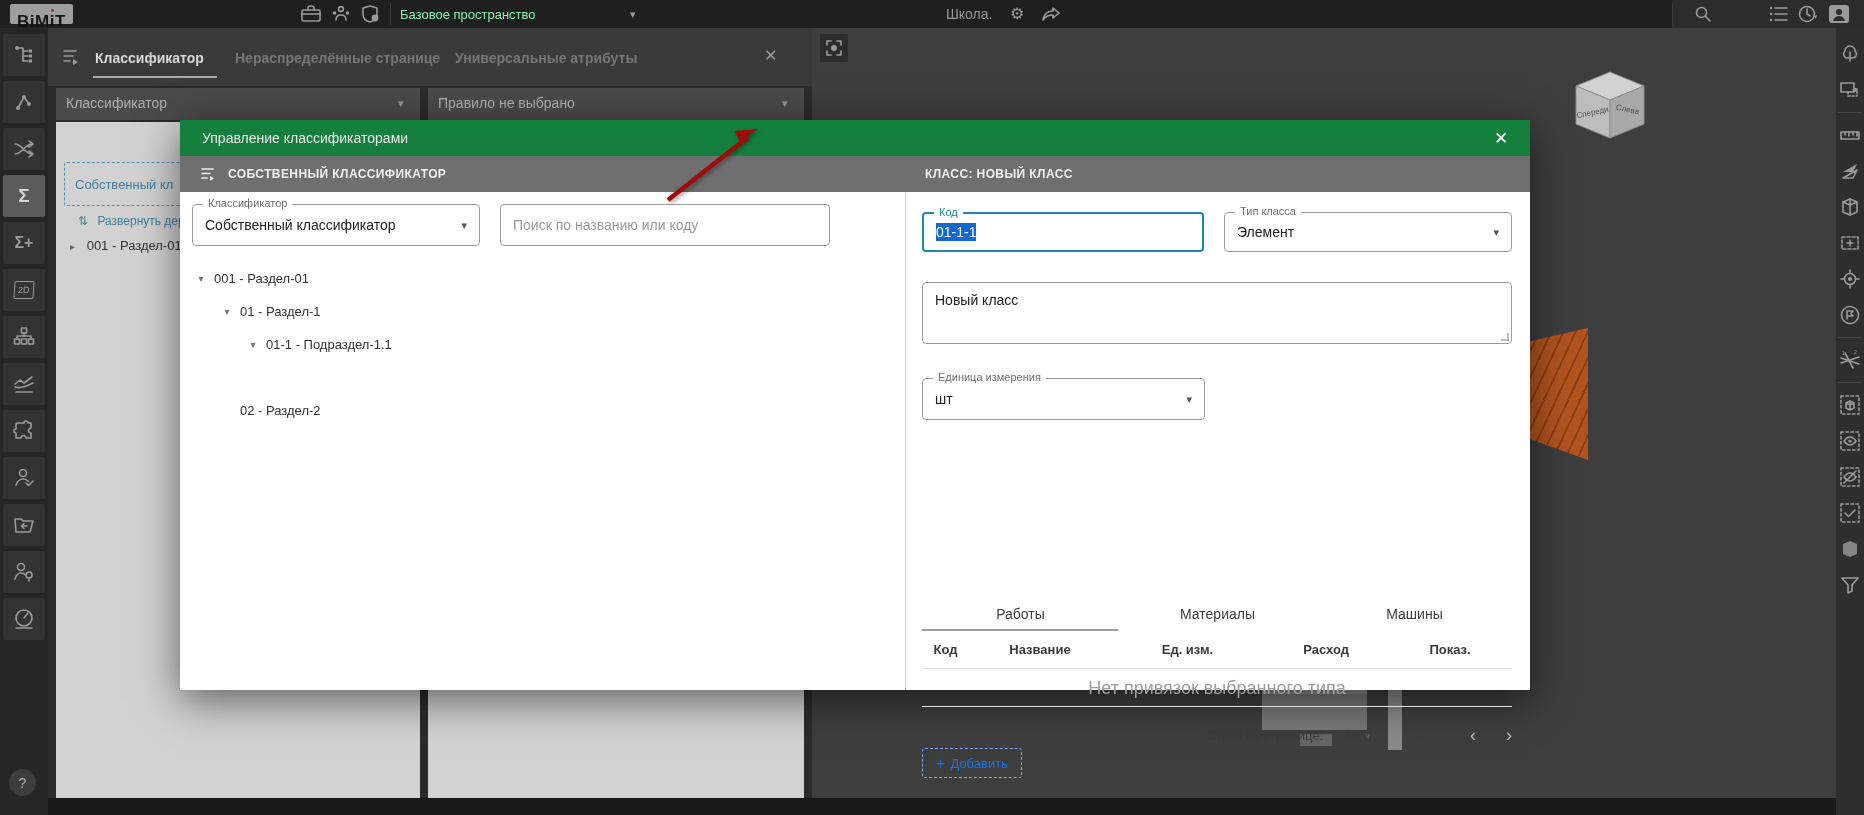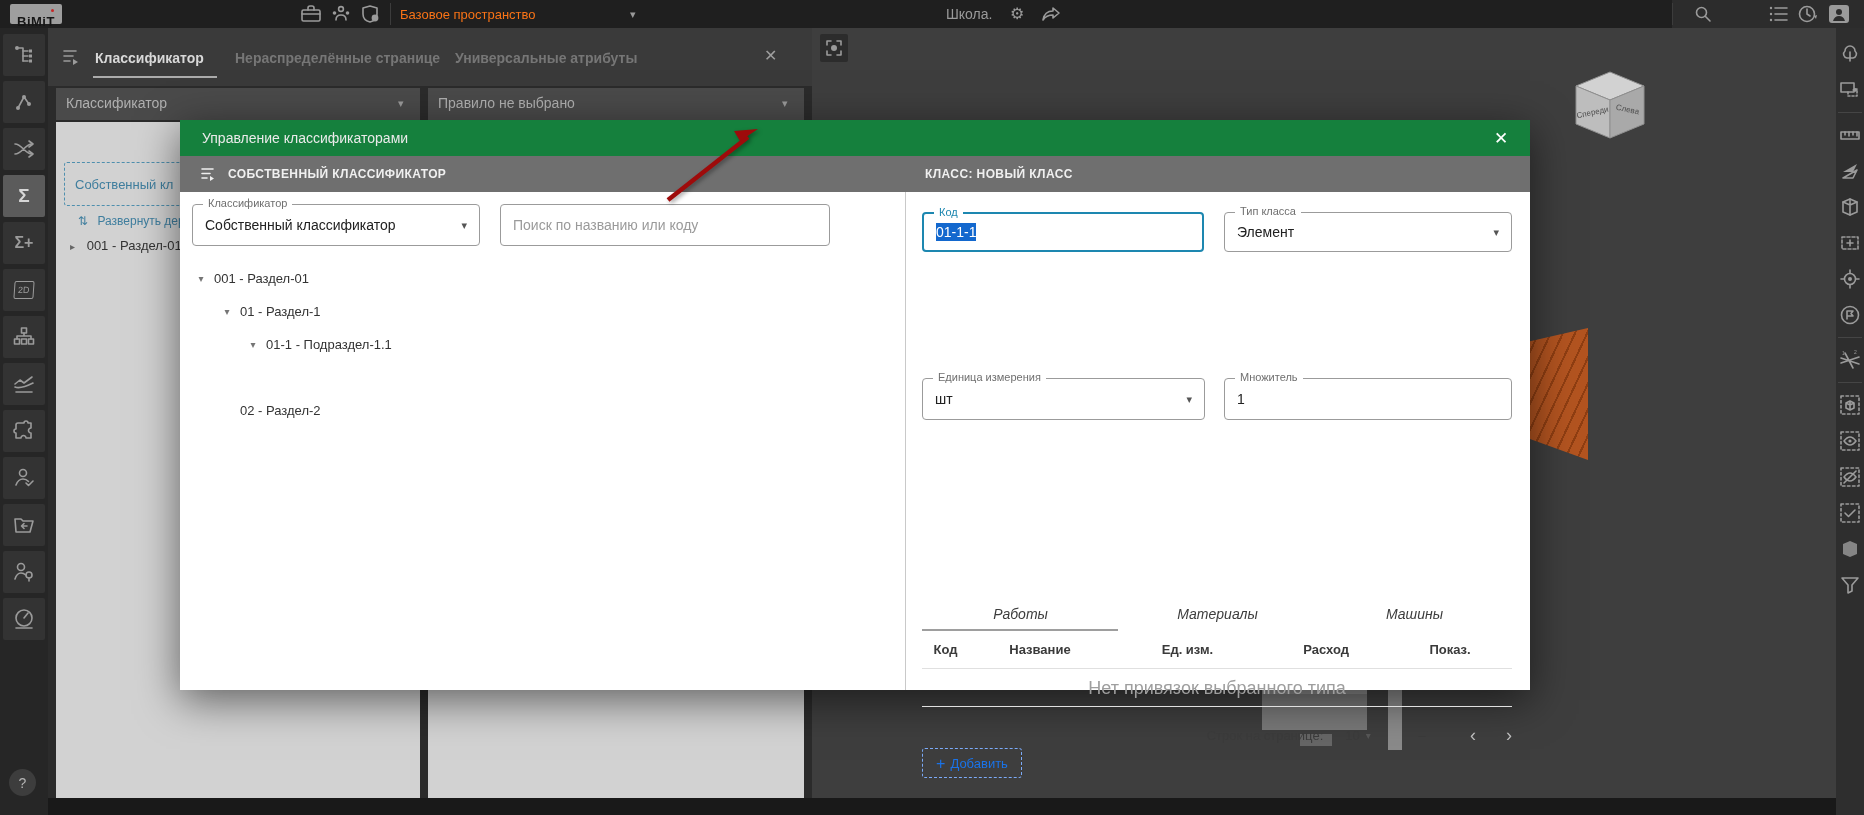--- a/index.html
+++ b/index.html
@@ -4,25 +4,25 @@
 <style>
   * { margin:0; padding:0; box-sizing:border-box; }
   html,body { background:#ffffff; }
   body { font-family:"Liberation Sans", sans-serif; }
   #root { position:relative; width:1864px; height:815px; background:#3e3e3e; overflow:hidden; }
 
   
   .topbar { position:absolute; left:0; top:0; width:1864px; height:28px; background:#1f1f1f; z-index:40; }
   .topbar-right-seg { position:absolute; left:1672px; top:0; width:192px; height:28px; background:#2c2c2c; }
   .logo { position:absolute; left:10px; top:4px; height:19px; padding:10px 7px; background:#9e9e9e; border-radius:2px;
-          color:#161616; font-weight:bold; font-size:13px; line-height:15px; letter-spacing:.5px; }
+          color:#161616; font-weight:bold; font-size:17px; line-height:15px; letter-spacing:.5px; }
   .logo-dot { position:absolute; left:41px; top:5px; width:3px; height:3px; background:#c62828; border-radius:50%; }
   .tb-ic { position:absolute; top:4px; width:22px; height:20px; }
   .tb-divider { position:absolute; top:3px; width:1px; height:22px; background:#3c3c3c; }
-  .tb-text { position:absolute; top:7px; font-size:13px; color:#f97316; }
+  .tb-text { position:absolute; top:7px; font-size:13px; color:#86efac; }
   .tb-chev { position:absolute; top:8px; font-size:11px; color:#9a9a9a; }
   .tb-title { position:absolute; top:6px; font-size:14px; color:#9a9a9a; }
   .tb-glyph { position:absolute; top:4px; font-size:16px; color:#9a9a9a; }
 
   
   .left-toolbar { position:absolute; left:0; top:28px; width:48px; height:787px; background:#262626; z-index:30; }
   .lt-btn { position:absolute; left:3px; width:42px; height:42px; background:#333333; border-radius:2px;
             display:flex; align-items:center; justify-content:center; color:#9b9b9b; }
   .lt-btn.active { background:#5b5b5b; color:#d6d6d6; }
   .lt-glyph { font-size:19px; font-weight:bold; }
@@ -89,21 +89,21 @@
                   padding:0 12px; color:#212121; background:transparent; font-family:"Liberation Sans",sans-serif; }
   .search-input::placeholder { color:#9a9a9a; }
   .ta-text { position:absolute; left:12px; top:9px; font-size:14px; color:#212121; }
   .ta-grip { position:absolute; right:2px; bottom:2px; width:8px; height:8px;
              border-right:2px solid #bbb; border-bottom:2px solid #bbb; transform:rotate(0deg); }
 
   .mtree-row { position:absolute; left:0; width:725px; height:33px; display:flex; align-items:center; font-size:13px; color:#333; }
   .mtree-row.selected { background:#e1e1e1; }
   .mtree-arrow { color:#757575; font-size:10px; width:26px; text-align:center; }
 
-  .link-tab { position:absolute; top:414px; width:197px; text-align:center; font-size:14px; color:#3c3c3c;font-style:italic; }
+  .link-tab { position:absolute; top:414px; width:197px; text-align:center; font-size:14px; color:#3c3c3c; }
   .link-tab-underline { position:absolute; left:742px; top:437px; width:196px; height:2px; background:#9e9e9e; }
   .thead { position:absolute; left:742px; top:450px; width:590px; display:flex; }
   .thead span { font-size:13px; font-weight:bold; color:#3a3a3a; text-align:center; }
   .tline { position:absolute; left:742px; width:590px; height:1px; background:#e0e0e0; }
   .empty-text { position:absolute; left:742px; top:486px; width:590px; text-align:center; font-size:18px; color:#9e9e9e; }
   .pag { position:absolute; left:742px; top:528px; width:590px; height:30px; display:flex; align-items:center;
          justify-content:flex-end; font-size:13px; color:#3a3a3a; }
   .pag .chev-sm { font-size:10px; color:#555; margin-left:6px; }
   .pag .dash { margin:0 0 0 48px; }
   .pag .pnav { color:#bdbdbd; font-size:18px; margin-left:44px; }
@@ -475,29 +475,29 @@
       <div class="ofield focused" style="left:742px;top:20px;width:282px;height:40px">
         <span class="ofield-label">Код</span>
         <span class="ofield-value"><span class="sel-text">01-1-1</span></span>
       </div>
       <div class="ofield" style="left:1044px;top:20px;width:288px;height:40px">
         <span class="ofield-label">Тип класса</span>
         <span class="ofield-value">Элемент</span>
         <span class="ofield-chev">▾</span>
       </div>
 
+      <div class="ofield" style="left:742px;top:90px;width:590px;height:62px">
+        <span class="ta-text">Новый класс</span>
+        <span class="ta-grip"></span>
+      </div>
 
       <div class="ofield" style="left:742px;top:186px;width:283px;height:42px">
         <span class="ofield-label">Единица измерения</span>
         <span class="ofield-value">шт</span>
         <span class="ofield-chev">▾</span>
-      </div>
-      <div class="ofield" style="left:1044px;top:186px;width:288px;height:42px">
-        <span class="ofield-label">Множитель</span>
-        <span class="ofield-value">1</span>
       </div>
 
       <span class="link-tab" style="left:742px">Работы</span>
       <span class="link-tab" style="left:939px">Материалы</span>
       <span class="link-tab" style="left:1136px">Машины</span>
       <div class="link-tab-underline"></div>
 
       <div class="thead">
         <span style="width:8%">Код</span>
         <span style="width:24%">Название</span>

